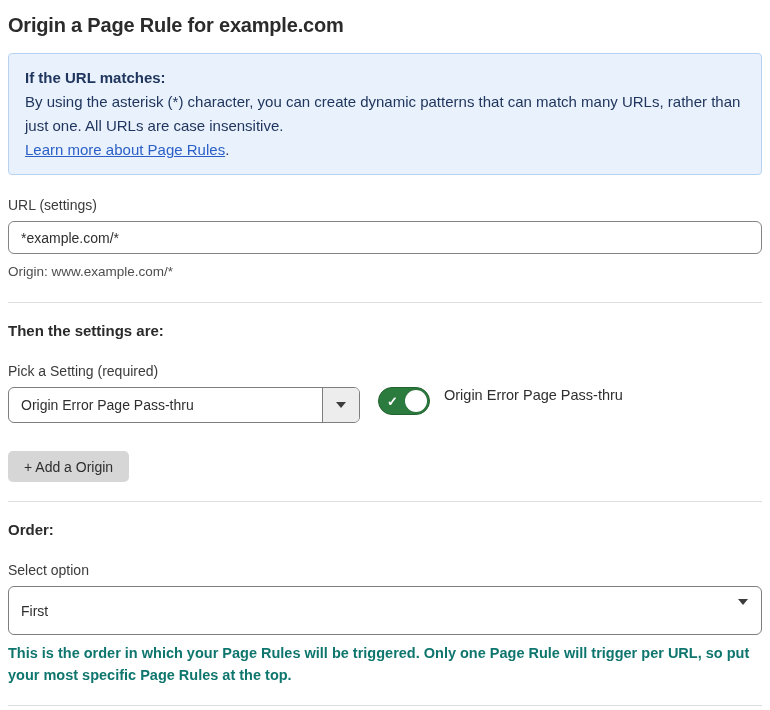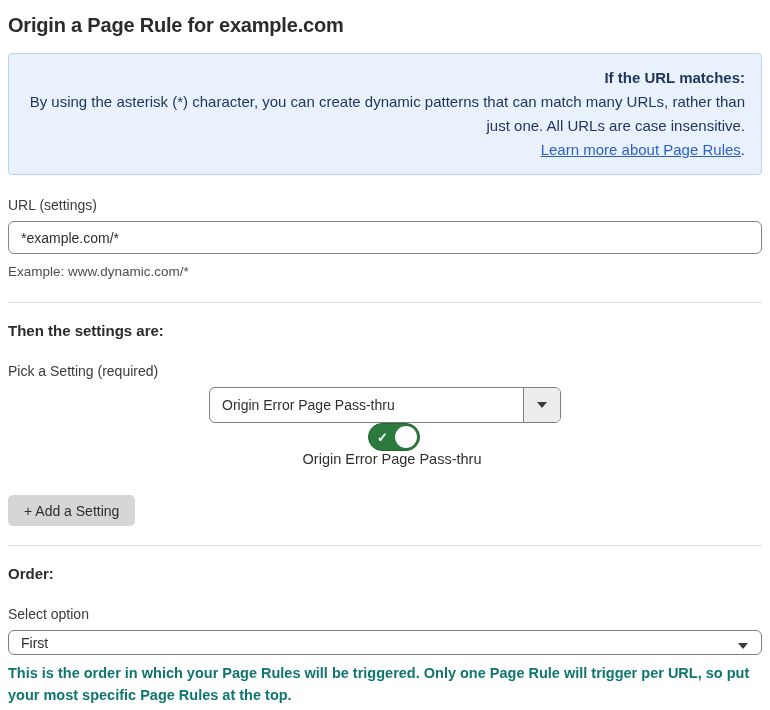--- a/index.html
+++ b/index.html
@@ -18,21 +18,20 @@
 
   .info-box {
     background: #e9f2fc;
     border: 1px solid #b7d3f2;
     border-radius: 4px;
     padding: 12px 16px;
     color: #21365e;
     font-size: 15px;
     line-height: 24px;
     margin-bottom: 22px;
-    text-align: right;
   }
   .info-heading { font-weight: bold; }
   .info-link { color: #2b5fc7; text-decoration: underline; cursor: pointer; }
   .info-link-suffix { color: #21365e; }
 
   .field-label {
     display: block;
     font-size: 14px; color: #3b3b3b;
     margin: 0 0 8px 0;
   }
@@ -54,21 +53,21 @@
   .divider {
     border: none; border-top: 1px solid #dedede;
     margin: 19px 0;
   }
 
   .section-heading {
     font-size: 15px; font-weight: bold; color: #2b2b2b;
     margin: 0 0 24px 0;
   }
 
-  .setting-row { display: flex; align-items: center; flex-direction: column; }
+  .setting-row { display: flex; align-items: flex-start; }
 
   .dropdown {
     display: flex; align-items: stretch;
     width: 352px; height: 36px; box-sizing: border-box;
     border: 1px solid #7e7e7e; border-radius: 6px;
     background: #ffffff; overflow: hidden; cursor: pointer;
   }
   .dropdown-value {
     flex: 1; display: flex; align-items: center;
     padding: 0 12px; font-size: 14px; color: #2f2f2f; white-space: nowrap;
@@ -116,21 +115,21 @@
     padding: 0 16px; cursor: pointer;
   }
   .btn-gray { background: #d6d6d6; color: #2e2e2e; }
   .btn-primary { background: #1a6ef5; color: #ffffff; padding: 0 18px; }
 
   .add-setting-btn { margin-top: 28px; height: 31px; }
 
   .select {
     position: relative;
     display: flex; align-items: center;
-    width: 100%; height: 25px; box-sizing: border-box;
+    width: 100%; height: 49px; box-sizing: border-box;
     border: 1px solid #7e7e7e; border-radius: 6px;
     padding: 0 12px; font-size: 14px; color: #2f2f2f;
     background: #fff; cursor: pointer;
   }
   .select .caret-down { position: absolute; right: 13px; top: 12px; }
 
   .order-helper { font-size: 14.5px; color: #0f766e; line-height: 22px; margin-top: 7px; font-weight: bold; }
 
   .footer-row { display: flex; gap: 12px; margin-top: 17px; }
 </style>
@@ -142,21 +141,21 @@
   <h1 class="page-title">Origin a Page Rule for example.com</h1>
 
   <div class="info-box">
     <div class="info-heading">If the URL matches:</div>
     <div class="info-body">By using the asterisk (*) character, you can create dynamic patterns that can match many URLs, rather than just one. All URLs are case insensitive.</div>
     <div><span class="info-link">Learn more about Page Rules</span><span class="info-link-suffix">.</span></div>
   </div>
 
   <label class="field-label">URL (settings)</label>
   <input class="text-input" type="text" value="*example.com/*" style="">
-  <div class="helper-text">Example: www.dynamic.com/*</div>
+  <div class="helper-text">Origin: www.example.com/*</div>
 
   <hr class="divider">
 
   <div class="section-heading">Then the settings are:</div>
 
   <label class="field-label">Pick a Setting (required)</label>
 
   <div class="setting-row">
     <div class="dropdown">
       <div class="dropdown-value">Origin Error Page Pass-thru</div>
@@ -164,21 +163,21 @@
         <span class="caret-down"></span>
       </div>
     </div>
     <div class="toggle">
       <span class="toggle-check">✓</span>
       <span class="toggle-knob"></span>
     </div>
     <span class="toggle-label">Origin Error Page Pass-thru</span>
   </div>
 
-  <button class="btn btn-gray add-setting-btn">+ Add a Setting</button>
+  <button class="btn btn-gray add-setting-btn">+ Add a Origin</button>
 
   <hr class="divider">
 
   <div class="section-heading">Order:</div>
 
   <label class="field-label">Select option</label>
 
   <div class="select">
     <span>First</span>
     <span class="caret-down"></span>

